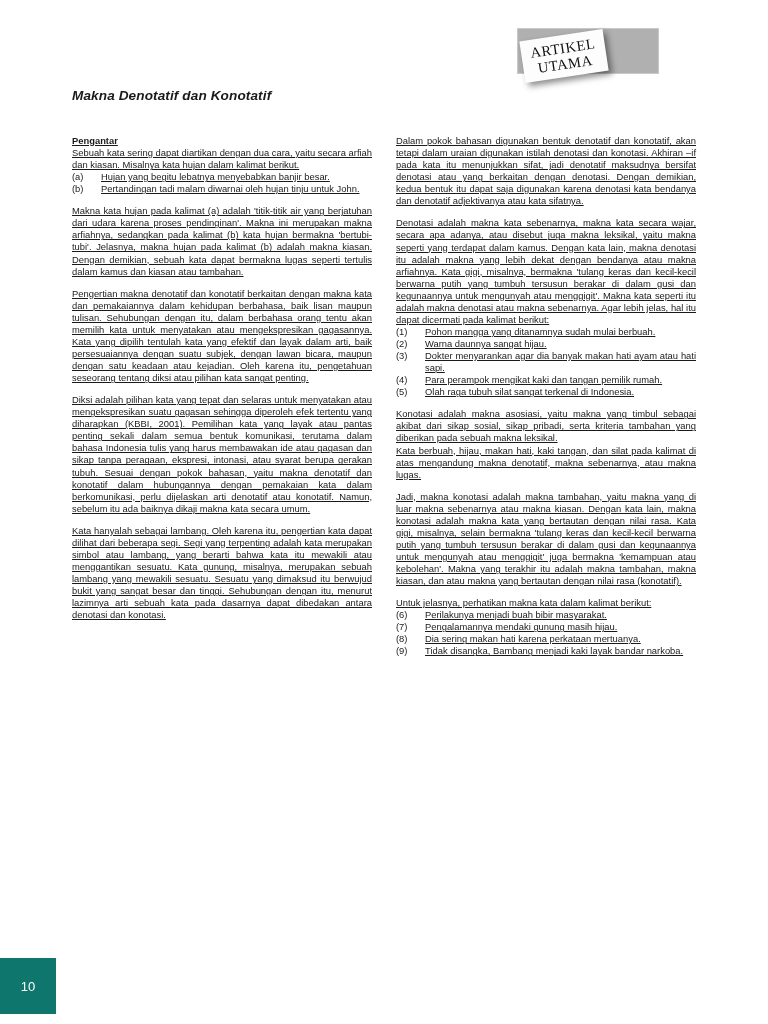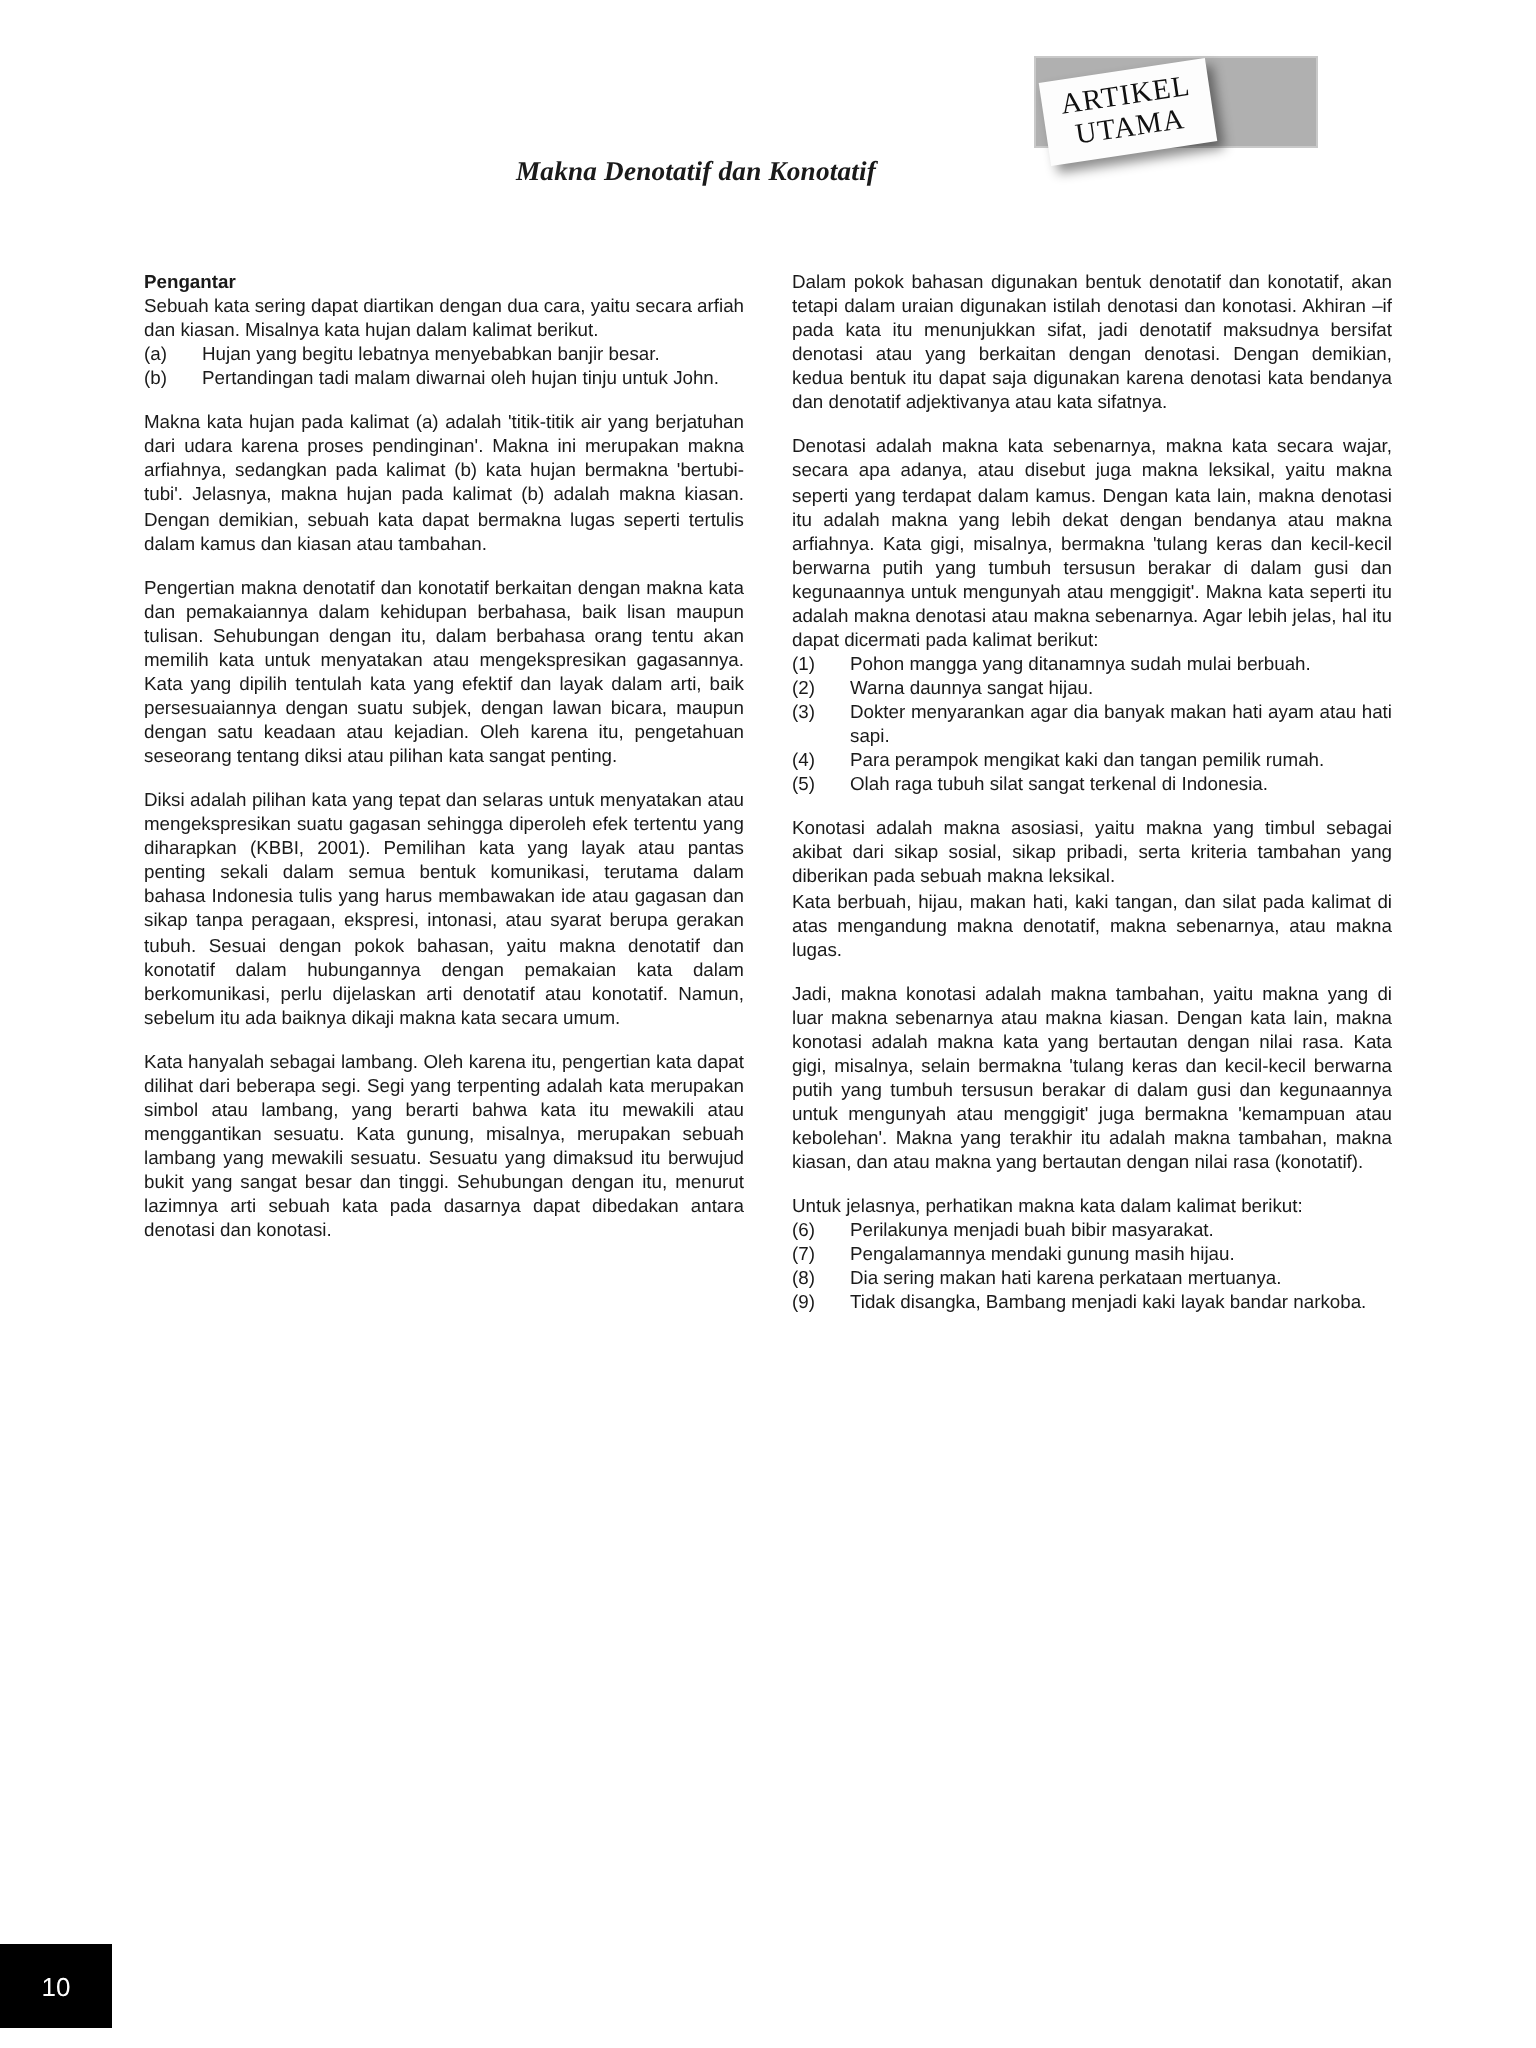--- a/index.html
+++ b/index.html
@@ -60,24 +60,23 @@
     letter-spacing: 0.6px;
     color: #111;
     white-space: nowrap;
   }
   .badge-label .l2 { margin-top: 1px; }
 
   
   .title-block {
     position: absolute;
     left: 72px;
-    top: 78px;
+    top: 88px;
     width: 552px;
-    text-align: center;
-    font-family: Liberation Serif, serif;
+    text-align: left;
   }
   .doc-title {
     font-size: 13.6px;
     font-weight: bold;
     font-style: italic;
     letter-spacing: 0.1px;
     margin: 0;
   }
   .doc-byline {
     font-size: 10.6px;
@@ -87,20 +86,21 @@
   }
 
   
   .columns {
     position: absolute;
     left: 72px;
     top: 135px;
     width: 624px;
     display: flex;
     gap: 24px;
+    text-decoration: underline;
   }
   .col {
     width: 300px;
   }
   .col p, .col h3 {
     margin: 0;
   }
   .col h3 {
     font-size: 9.4px;
     font-weight: bold;
@@ -135,22 +135,22 @@
     width: 27px;
     text-align: left;
   }
 
   
   .page-number {
     position: absolute;
     left: 0;
     bottom: 10px;
     width: 56px;
-    height: 42px;
-    background: #000000;
+    height: 56px;
+    background: #0f766e;
     color: #ffffff;
     display: flex;
     align-items: center;
     justify-content: center;
     font-size: 13px;
   }
 </style>
 </head>
 <body>
 

